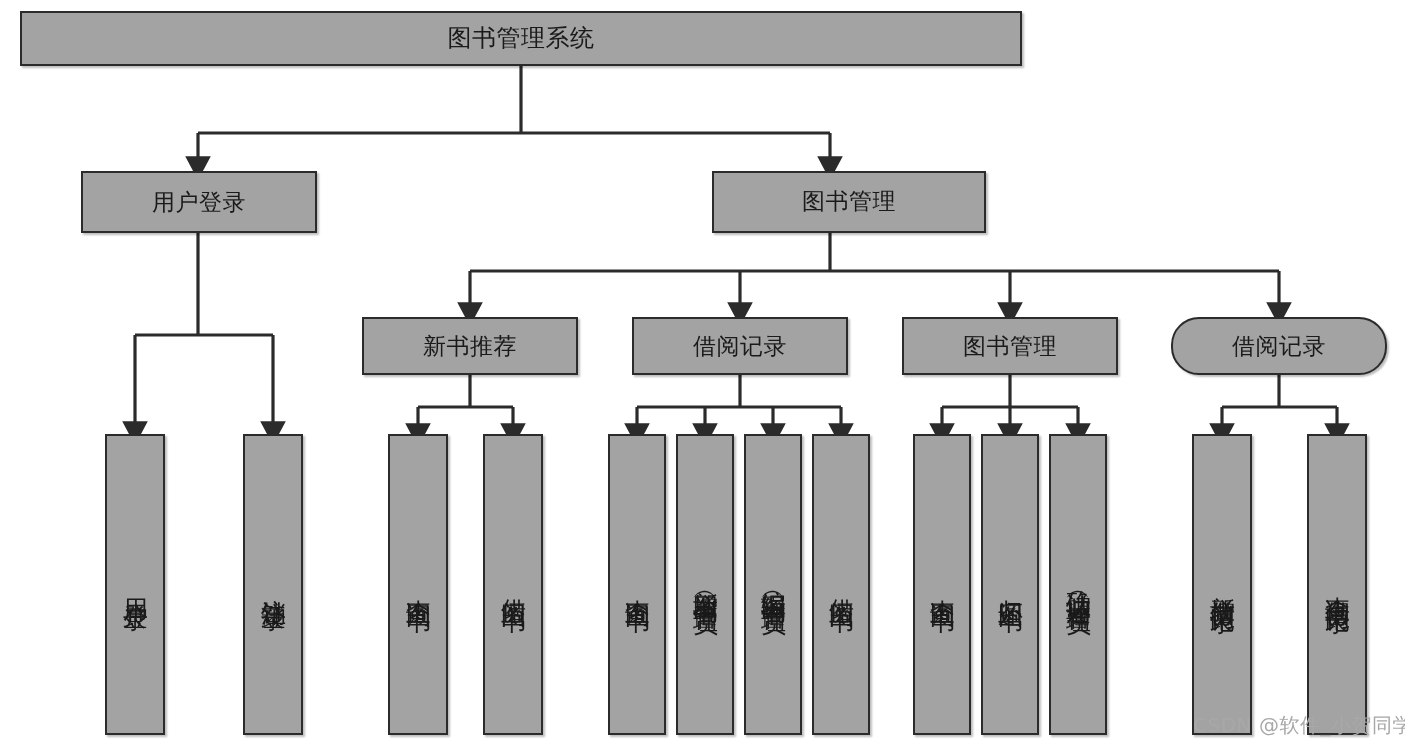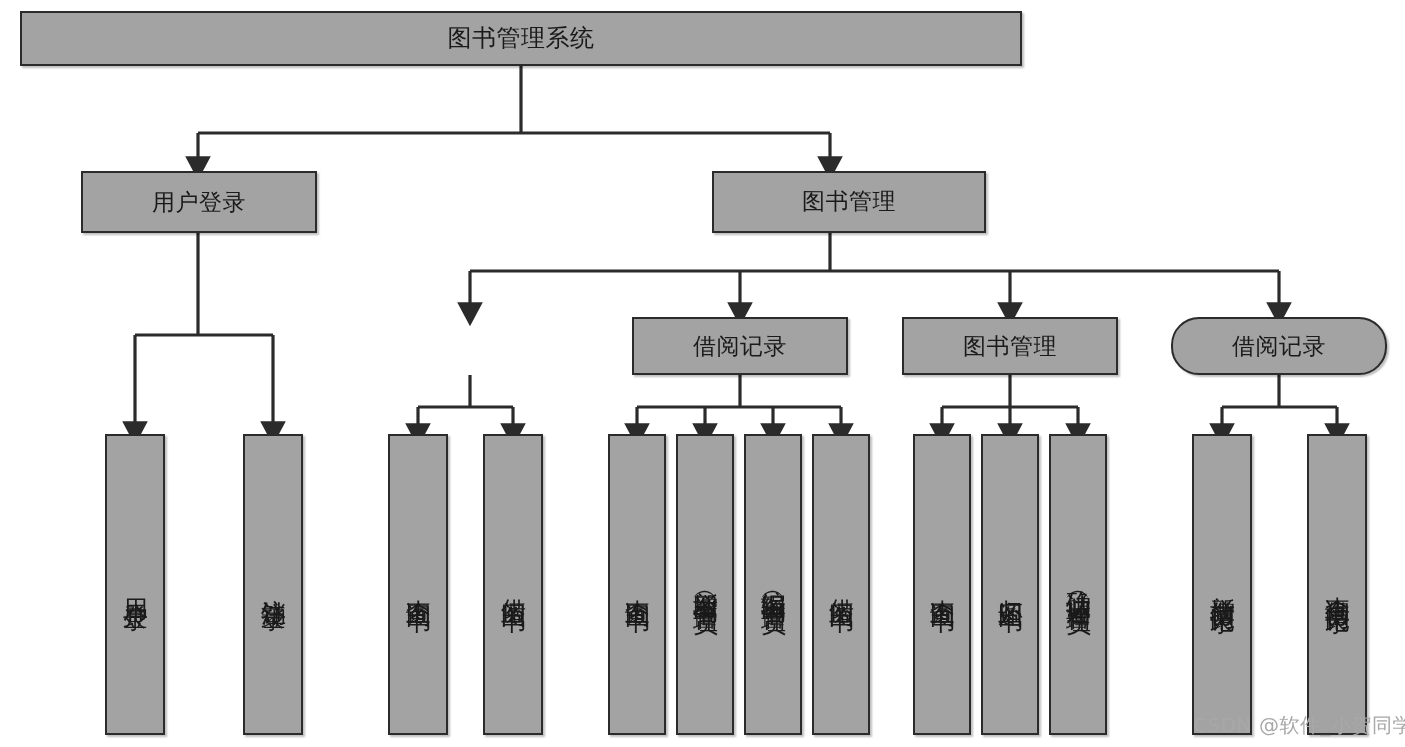--- a/index.html
+++ b/index.html
@@ -129,20 +129,23 @@
     <span class="lbl">图书管理系统</span>
   </div>
 
   <div class="node horiz" style="left:81px; top:171px; width:236px; height:62px;">
     <span class="lbl">用户登录</span>
   </div>
   <div class="node horiz" style="left:712px; top:171px; width:274px; height:62px;font-family:Liberation Serif, serif;">
     <span class="lbl">图书管理</span>
   </div>
 
+  <div class="node horiz" style="left:362px; top:317px; width:216px; height:58px;">
+    <span class="lbl">新书推荐</span>
+  </div>
   <div class="node horiz" style="left:632px; top:317px; width:216px; height:58px;">
     <span class="lbl">借阅记录</span>
   </div>
   <div class="node horiz" style="left:902px; top:317px; width:216px; height:58px;">
     <span class="lbl">图书管理</span>
   </div>
   <div class="node horiz" style="left:1171px; top:317px; width:216px; height:58px;border-radius:28px;">
     <span class="lbl">借阅记录</span>
   </div>
 

